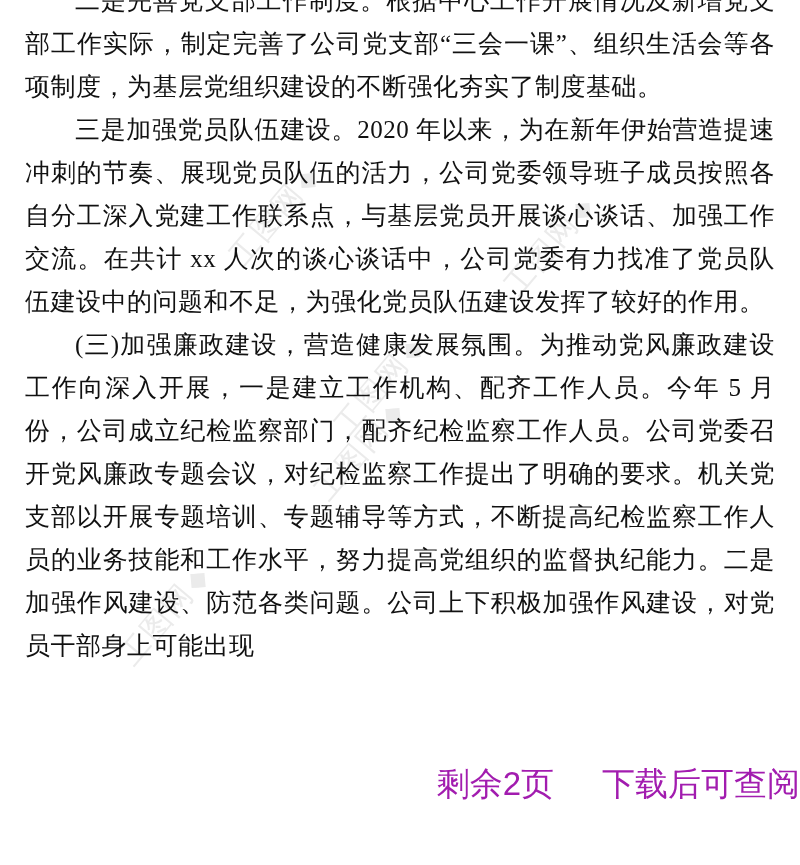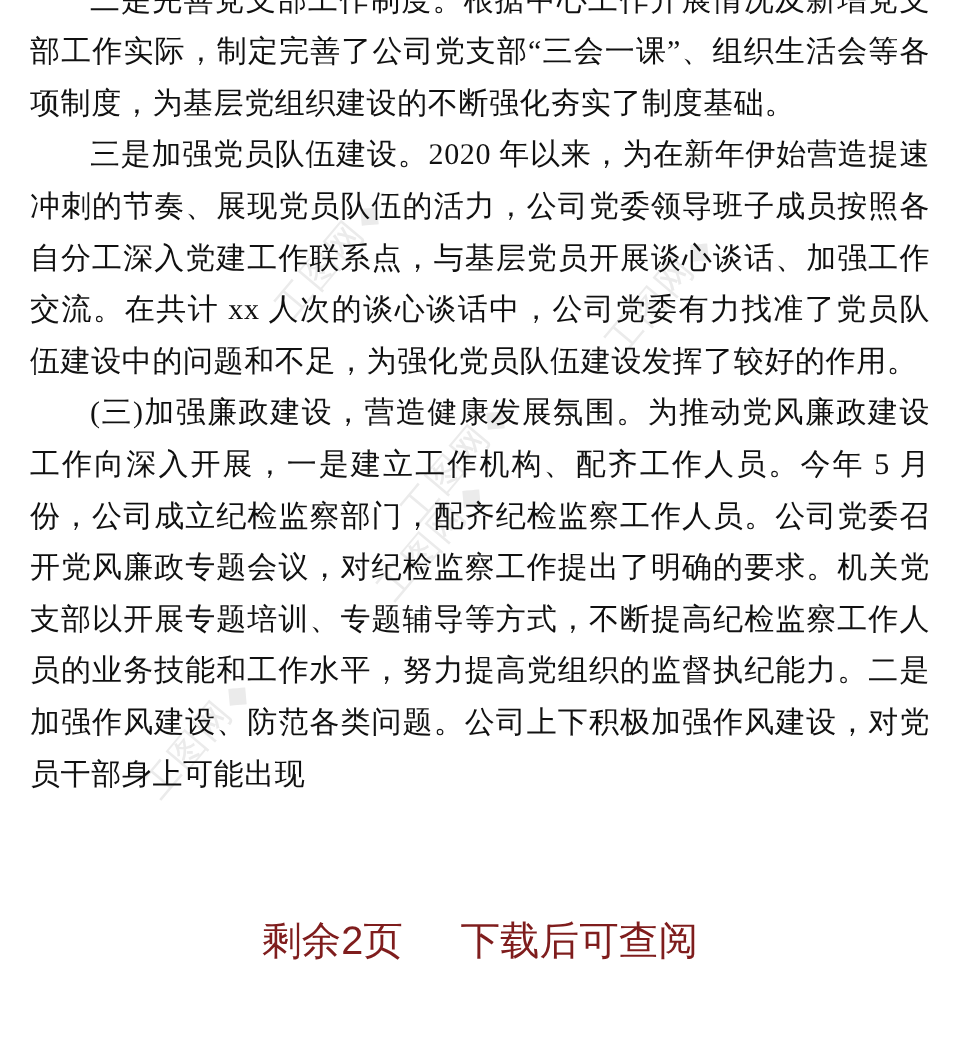--- a/index.html
+++ b/index.html
@@ -57,22 +57,22 @@
     letter-spacing: 0.5px;
     font-family: "Liberation Serif", serif;
   }
   
   .footer-hint {
     position: absolute;
     left: 0;
     right: 0;
     top: 762px;
     z-index: 1;
-    text-align: center;
-    color: #7f1d1d;
+    text-align: right;
+    color: #a21caf;
     font-size: 33px;
     font-family: "Liberation Sans", sans-serif;
   }
   .footer-hint .hint-part {
     display: inline-block;
   }
   .footer-hint .hint-gap {
     display: inline-block;
     width: 48px;
   }

